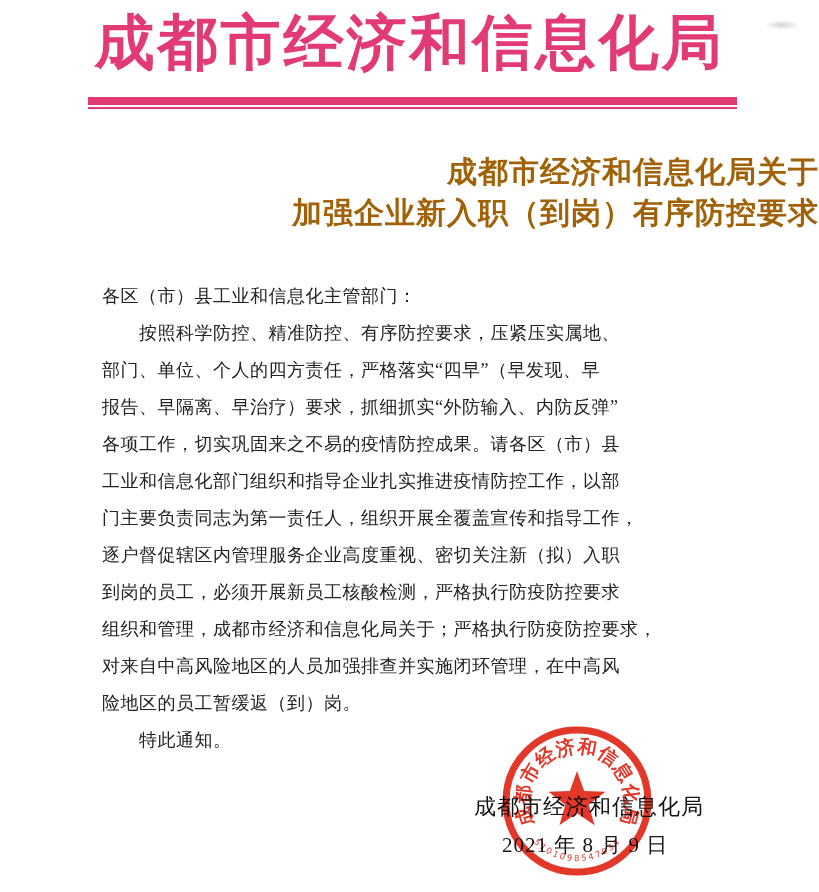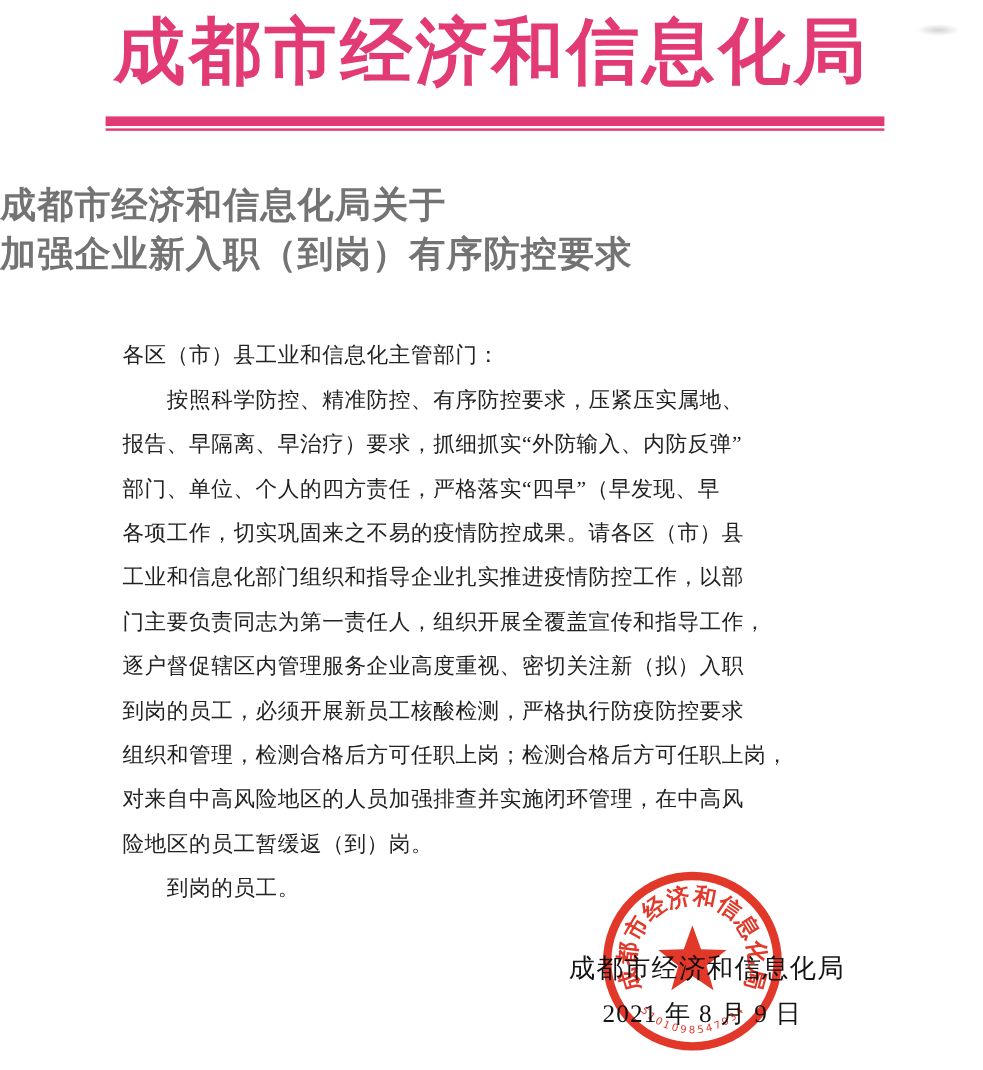--- a/index.html
+++ b/index.html
@@ -37,25 +37,25 @@
   .header-rule .bar  { height: 8px;  background: #e23a74; }
   .header-rule .gap  { height: 2px;  background: #ffffff; }
   .header-rule .thin { height: 2px;  background: #e23a74; }
 
   
   .doc-title {
     position: absolute;
     top: 151px;
     left: 0;
     width: 100%;
-    text-align: left;
+    text-align: right;
     font-size: 30px;
     font-weight: bold;
     line-height: 41px;
-    color: #737373;
+    color: #a16207;
     letter-spacing: 1px;
   }
 
   
   .body-block {
     position: absolute;
     top: 278px;
     left: 102px;
     width: 625px;
     font-size: 18px;
@@ -136,31 +136,31 @@
   <div class="smudge"></div>
 
   <div class="doc-title">
     <div>成都市经济和信息化局关于</div>
     <div>加强企业新入职（到岗）有序防控要求</div>
   </div>
 
   <div class="body-block">
       <div class="body-line">各区（市）县工业和信息化主管部门：</div>
       <div class="body-line">　　按照科学防控、精准防控、有序防控要求，压紧压实属地、</div>
+      <div class="body-line">部门、单位、个人的四方责任，严格落实“四早”（早发现、早</div>
       <div class="body-line">报告、早隔离、早治疗）要求，抓细抓实“外防输入、内防反弹”</div>
-      <div class="body-line">部门、单位、个人的四方责任，严格落实“四早”（早发现、早</div>
       <div class="body-line">各项工作，切实巩固来之不易的疫情防控成果。请各区（市）县</div>
       <div class="body-line">工业和信息化部门组织和指导企业扎实推进疫情防控工作，以部</div>
       <div class="body-line">门主要负责同志为第一责任人，组织开展全覆盖宣传和指导工作，</div>
       <div class="body-line">逐户督促辖区内管理服务企业高度重视、密切关注新（拟）入职</div>
       <div class="body-line">到岗的员工，必须开展新员工核酸检测，严格执行防疫防控要求</div>
-      <div class="body-line">组织和管理，检测合格后方可任职上岗；检测合格后方可任职上岗，</div>
+      <div class="body-line">组织和管理，成都市经济和信息化局关于；严格执行防疫防控要求，</div>
       <div class="body-line">对来自中高风险地区的人员加强排查并实施闭环管理，在中高风</div>
       <div class="body-line">险地区的员工暂缓返（到）岗。</div>
-      <div class="body-line">　　到岗的员工。</div>
+      <div class="body-line">　　特此通知。</div>
     </div>
 
   <div class="signature-agency">成都市经济和信息化局</div>
   <div class="signature-date">2021 年 8 月 9 日</div>
 
   <svg class="seal" viewBox="0 0 154 154" xmlns="http://www.w3.org/2000/svg">
     <defs>
       <path id="sealTextArc" d="M 34.6 99.5 A 48 48 0 1 1 119.4 99.5" fill="none"></path>
       <path id="sealSerialArc" d="M 31 115.6 A 60 60 0 0 0 123 115.6" fill="none"></path>
     </defs>

